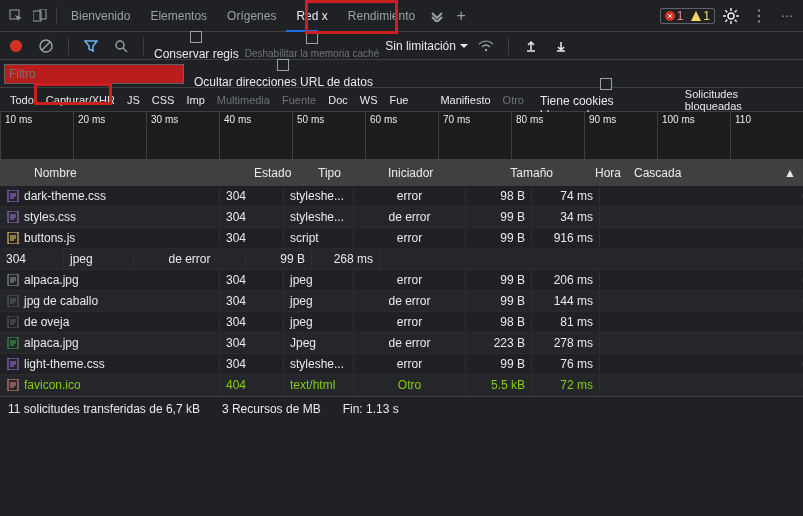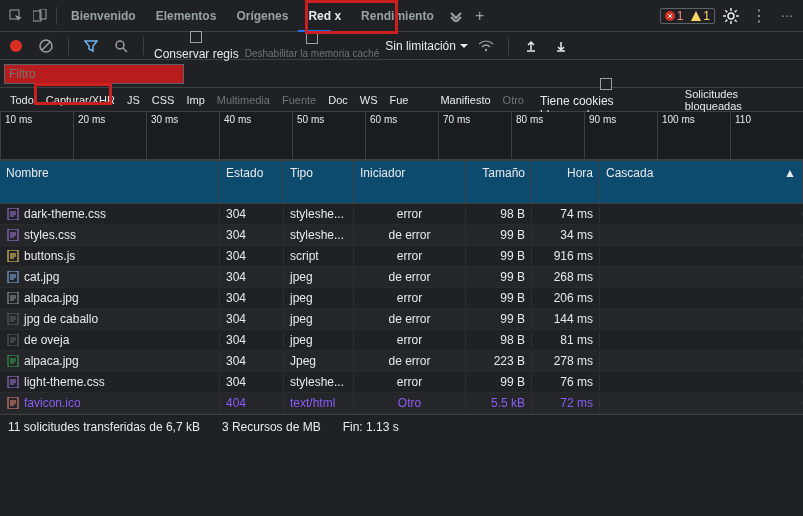--- a/index.html
+++ b/index.html
@@ -19,21 +19,21 @@
   padding: 0 4px;
 }
 .topbar .icon, .toolbar .icon {
   width: 24px; height: 24px;
   display: flex; align-items: center; justify-content: center;
   color: #9aa0a6;
   cursor: pointer;
 }
 .divider { width: 1px; height: 18px; background: #3c4043; margin: 0 4px; }
 .tabs { display: flex; align-items: center; height: 100%; }
-.tab { padding: 0 10px; height: 100%; display: flex; align-items: center; color: #9aa0a6; cursor: pointer; position: relative; font-weight: bold; }
+.tab { padding: 0 10px; height: 100%; display: flex; align-items: center; color: #9aa0a6; cursor: pointer; position: relative; }
 .tab.active { color: #e8eaed; }
 .tab.active::after {
   content: ""; position: absolute; left: 0; right: 20px; bottom: -1px; height: 2px; background: #1a73e8;
 }
 .redbox {
   border: 3px solid #cc1f1f;
   position: absolute;
   pointer-events: none;
 }
 #rb-tab { left: 305px; top: 0px; width: 93px; height: 34px; }
@@ -86,33 +86,33 @@
   display: flex;
 }
 .timeline .tick {
   flex: 1;
   border-left: 1px solid #3c4043;
   font-size: 10px; color: #e8eaed;
   padding: 2px 0 0 4px;
 }
 
 .table { display: flex; flex-direction: column; }
-.thead { display: flex; height: 44px; background: #0c4a6e; border-top: 1px solid #3c4043; border-bottom: 1px solid #3c4043; }
+.thead { display: flex; height: 26px; background: #404040; border-top: 1px solid #3c4043; border-bottom: 1px solid #3c4043; padding-left: 28px; }
 .thead .cell { padding: 5px 6px; border-right: 1px solid #3c4043; color: #e8eaed; font-size: 12px; }
 .row { display: flex; height: 21px; align-items: center; border-bottom: 1px solid #2a2b2d; }
 .row:nth-child(even) { background: #252629; }
 .row .cell { padding: 2px 6px; border-right: 1px solid #2f3033; white-space: nowrap; overflow: hidden; text-overflow: ellipsis; display: flex; align-items: center; gap: 4px; }
 .c-nombre { width: 220px; }
 .c-estado { width: 64px; }
 .c-tipo { width: 70px; }
 .c-inic { width: 112px; justify-content: center; }
 .c-tam { width: 66px; text-align: right; justify-content: flex-end; }
 .c-hora { width: 68px; text-align: right; justify-content: flex-end; }
 .c-casc { flex: 1; position: relative; }
-.row.err .cell { color: #8b5cf6; }
+.row.err .cell { color: #84cc16; }
 .sort-arrow { position: absolute; right: 6px; }
 .file-ico { width: 14px; height: 14px; display: inline-flex; align-items: center; justify-content: center; }
 .bar { position: absolute; top: 4px; bottom: 4px; background: #1ac321; border-left: 3px solid #5f93f2; border-right: 3px solid #5f93f2; }
 .footer {
   height: 24px; display: flex; align-items: center; gap: 22px;
   border-top: 1px solid #3c4043; padding: 0 8px; color: #e8eaed;
 }
 svg { display: block; }
 </style>
 </head>
@@ -227,20 +227,24 @@
   <span class="icon">
     <svg width="12" height="12" viewBox="0 0 12 12">
         <path d="M6 2 V10 M3 7 L6 10 L9 7" fill="none" stroke="#e8eaed" stroke-width="1.5"></path>
         <line x1="2" y1="11" x2="10" y2="11" stroke="#e8eaed" stroke-width="1.5"></line>
       </svg>
   </span>
 </div>
 
 <div class="filterbar">
   <input class="filter-input" placeholder="Filtro" style="">
+  <label class="chk">
+      <input type="checkbox" style="">
+      <span>Ocultar direcciones URL de datos</span>
+    </label>
 </div>
 
 <div class="typerow">
   <span class="t">Todo</span>
   <span class="t">Capturar/XHR</span>
   <span class="t">JS</span>
   <span class="t">CSS</span>
   <span class="t">Imp</span>
   <span class="t muted">Multimedia</span>
   <span class="t muted">Fuente</span>
@@ -333,29 +337,20 @@
         <div class="cell c-estado">304</div>
         <div class="cell c-tipo">script</div>
         <div class="cell c-inic">error</div>
         <div class="cell c-tam">99 B</div>
         <div class="cell c-hora">916 ms</div>
         <div class="cell c-casc">
           <div class="bar" style="left:0%;width:100%"></div>
         </div>
       </div>
       <div class="row">
-        <div class="cell c-nombre">
-          <span class="file-ico">
-            <svg width="12" height="12">
-              <rect x="1" y="0" width="10" height="12" fill="none" stroke="#8ab4f8"></rect>
-              <path d="M3 4h6M3 6h6M3 8h4" stroke="#8ab4f8"></path>
-            </svg>
-          </span>
-          <span>cat.jpg</span>
-        </div>
         <div class="cell c-estado">304</div>
         <div class="cell c-tipo">jpeg</div>
         <div class="cell c-inic">de error</div>
         <div class="cell c-tam">99 B</div>
         <div class="cell c-hora">268 ms</div>
         <div class="cell c-casc">
           <div class="bar" style="left:0%;width:22%"></div>
         </div>
       </div>
       <div class="row">

